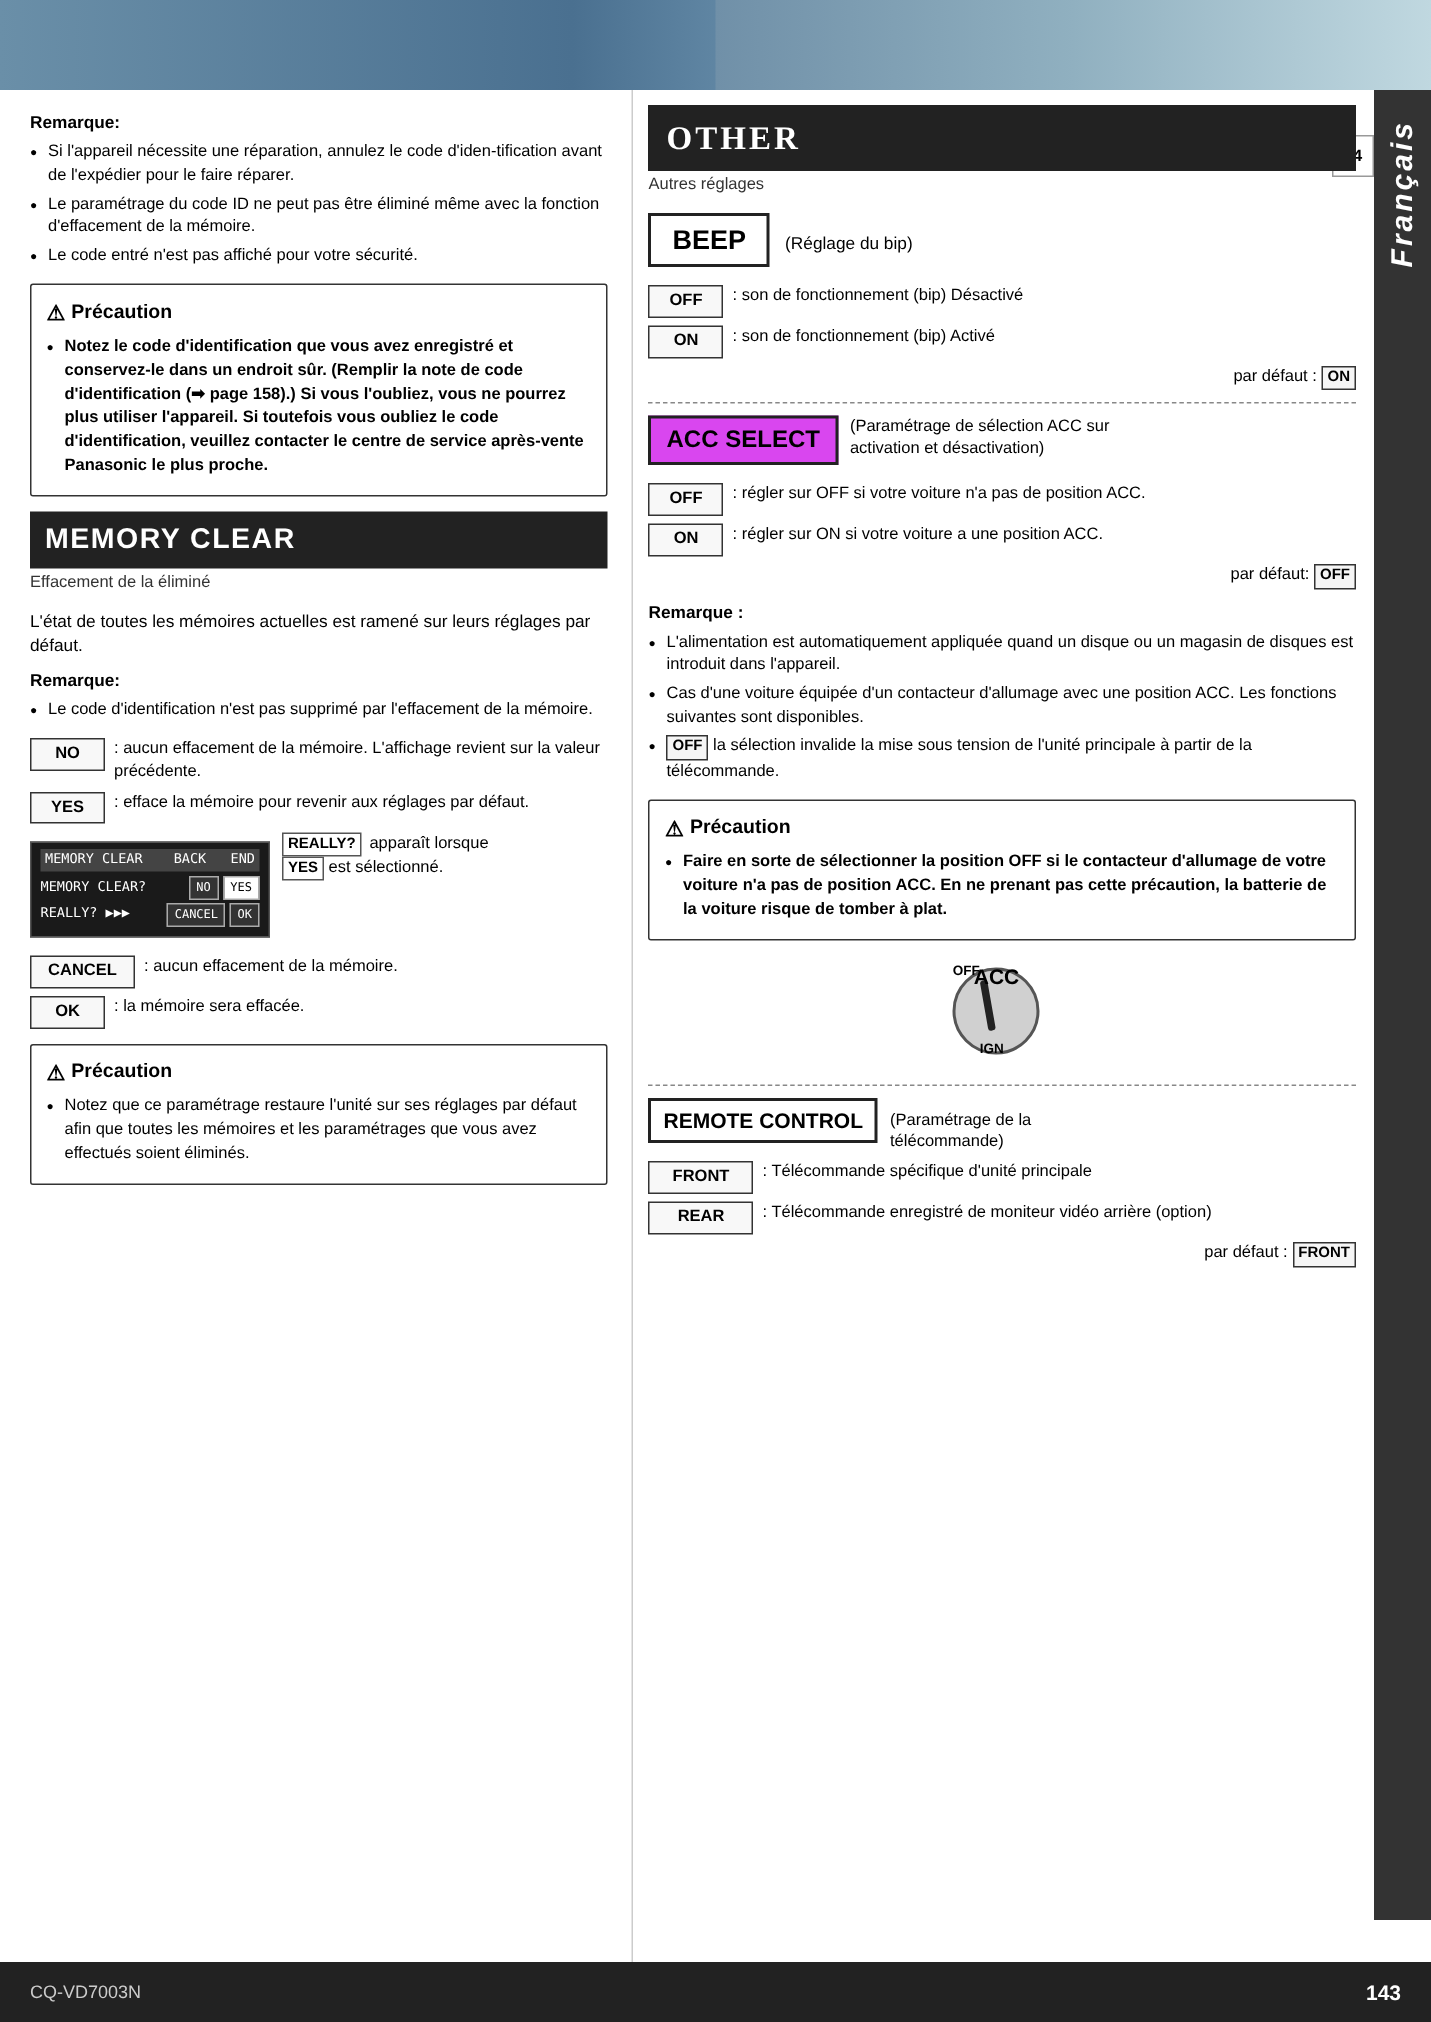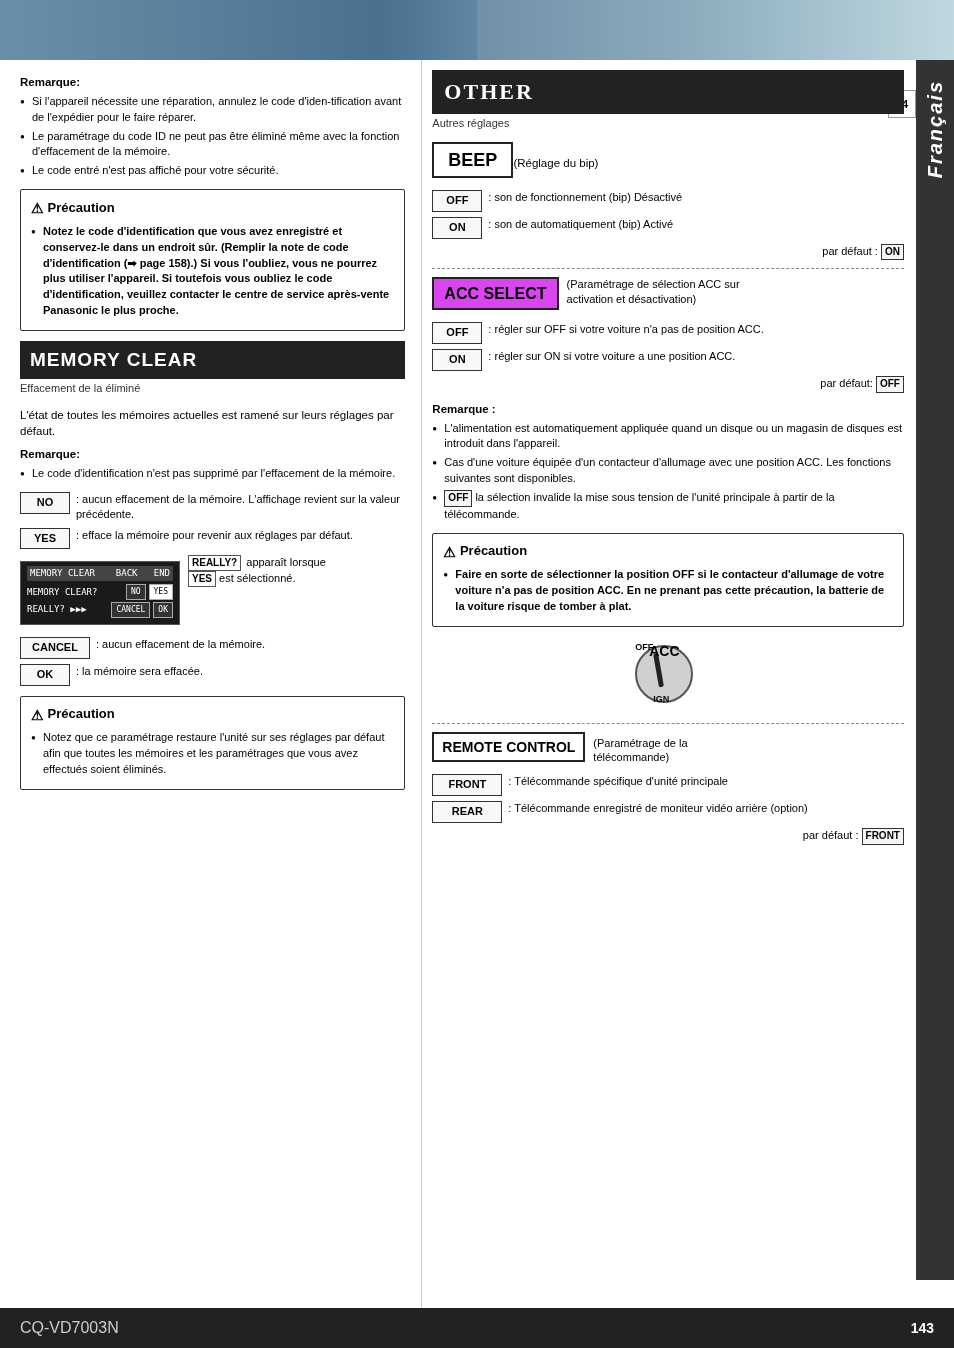--- a/index.html
+++ b/index.html
@@ -328,21 +328,21 @@
       margin: 6px 0;
     }
     .screen-caption {
       font-size: 11px;
       line-height: 1.4;
     }
 
     
     .bottom-model {
       color: #ccc;
-      font-size: 16px;
+      font-size: 12px;
     }
     .bottom-page {
       color: #fff;
       font-size: 14px;
       font-weight: bold;
     }
 
     
     .small-box {
       display: inline-block;
@@ -494,32 +494,32 @@
     </div>
 
     <div class="right-col">
 
       
       <div class="section-header-other">OTHER</div>
       <div class="section-subtitle">Autres réglages</div>
 
       
       <div style="margin-bottom:8px;">
-        <div style="display:flex;align-items:center;margin-bottom:6px;">
+        <div style="display:flex;align-items:center;gap:10px;margin-bottom:6px;">
           <span class="beep-header">BEEP</span>
           <span>(Réglage du bip)</span>
         </div>
 
         <div class="option-row">
           <span class="btn-label">OFF</span>
           <span class="option-desc">: son de fonctionnement (bip) Désactivé</span>
         </div>
         <div class="option-row">
           <span class="btn-label">ON</span>
-          <span class="option-desc">: son de automatiquement (bip) Activé</span>
+          <span class="option-desc">: son de fonctionnement (bip) Activé</span>
         </div>
         <div class="default-row">
           <span class="par-defaut">par défaut :</span>
           <span class="small-box">ON</span>
         </div>
       </div>
 
       <hr class="dashed-divider">
 
       
@@ -575,21 +575,21 @@
 
         <span style="position:absolute;top:6px;left:22px;font-size:9px;font-weight:bold;">OFF</span>
         <span style="position:absolute;top:6px;left:36px;font-size:14px;font-weight:bold;">ACC</span>
         <span style="position:absolute;top:58px;left:40px;font-size:9px;font-weight:bold;">IGN</span>
       </div>
 
       <hr class="dashed-divider">
 
       
       <div>
-        <div style="display:flex;align-items:center;gap:8px;margin-bottom:6px;">
+        <div style="display:flex;align-items:flex-end;gap:8px;margin-bottom:6px;">
           <span class="remote-control-header">REMOTE CONTROL</span>
           <span style="font-size:11px;max-width:160px;line-height:1.3;">(Paramétrage de la télécommande)</span>
         </div>
 
         <div class="option-row">
           <span class="btn-label btn-label-wide">FRONT</span>
           <span class="option-desc">: Télécommande spécifique d'unité principale</span>
         </div>
         <div class="option-row">
           <span class="btn-label btn-label-wide">REAR</span>

